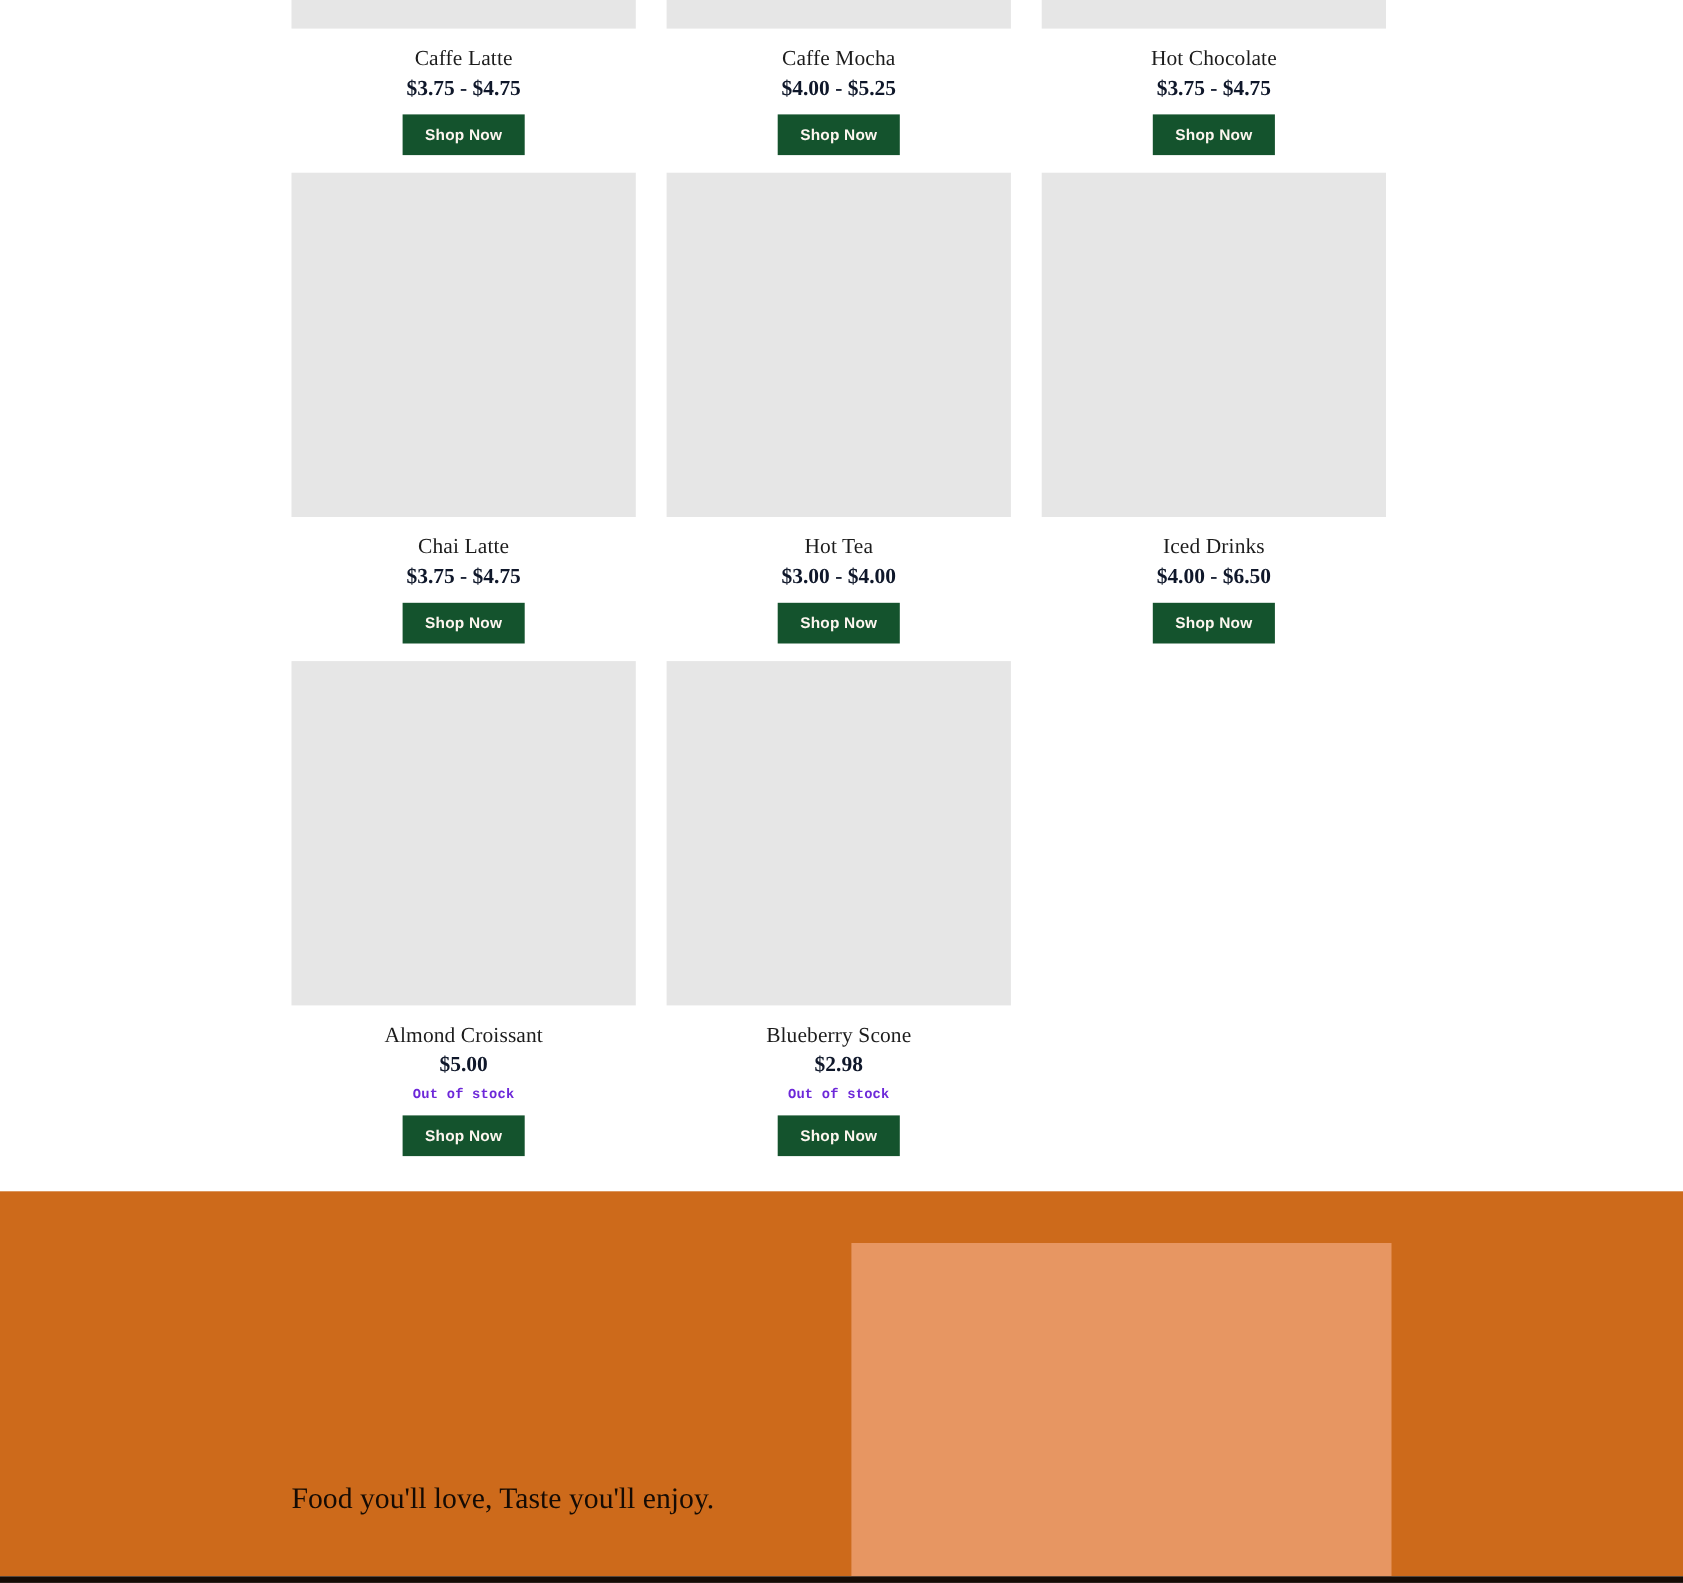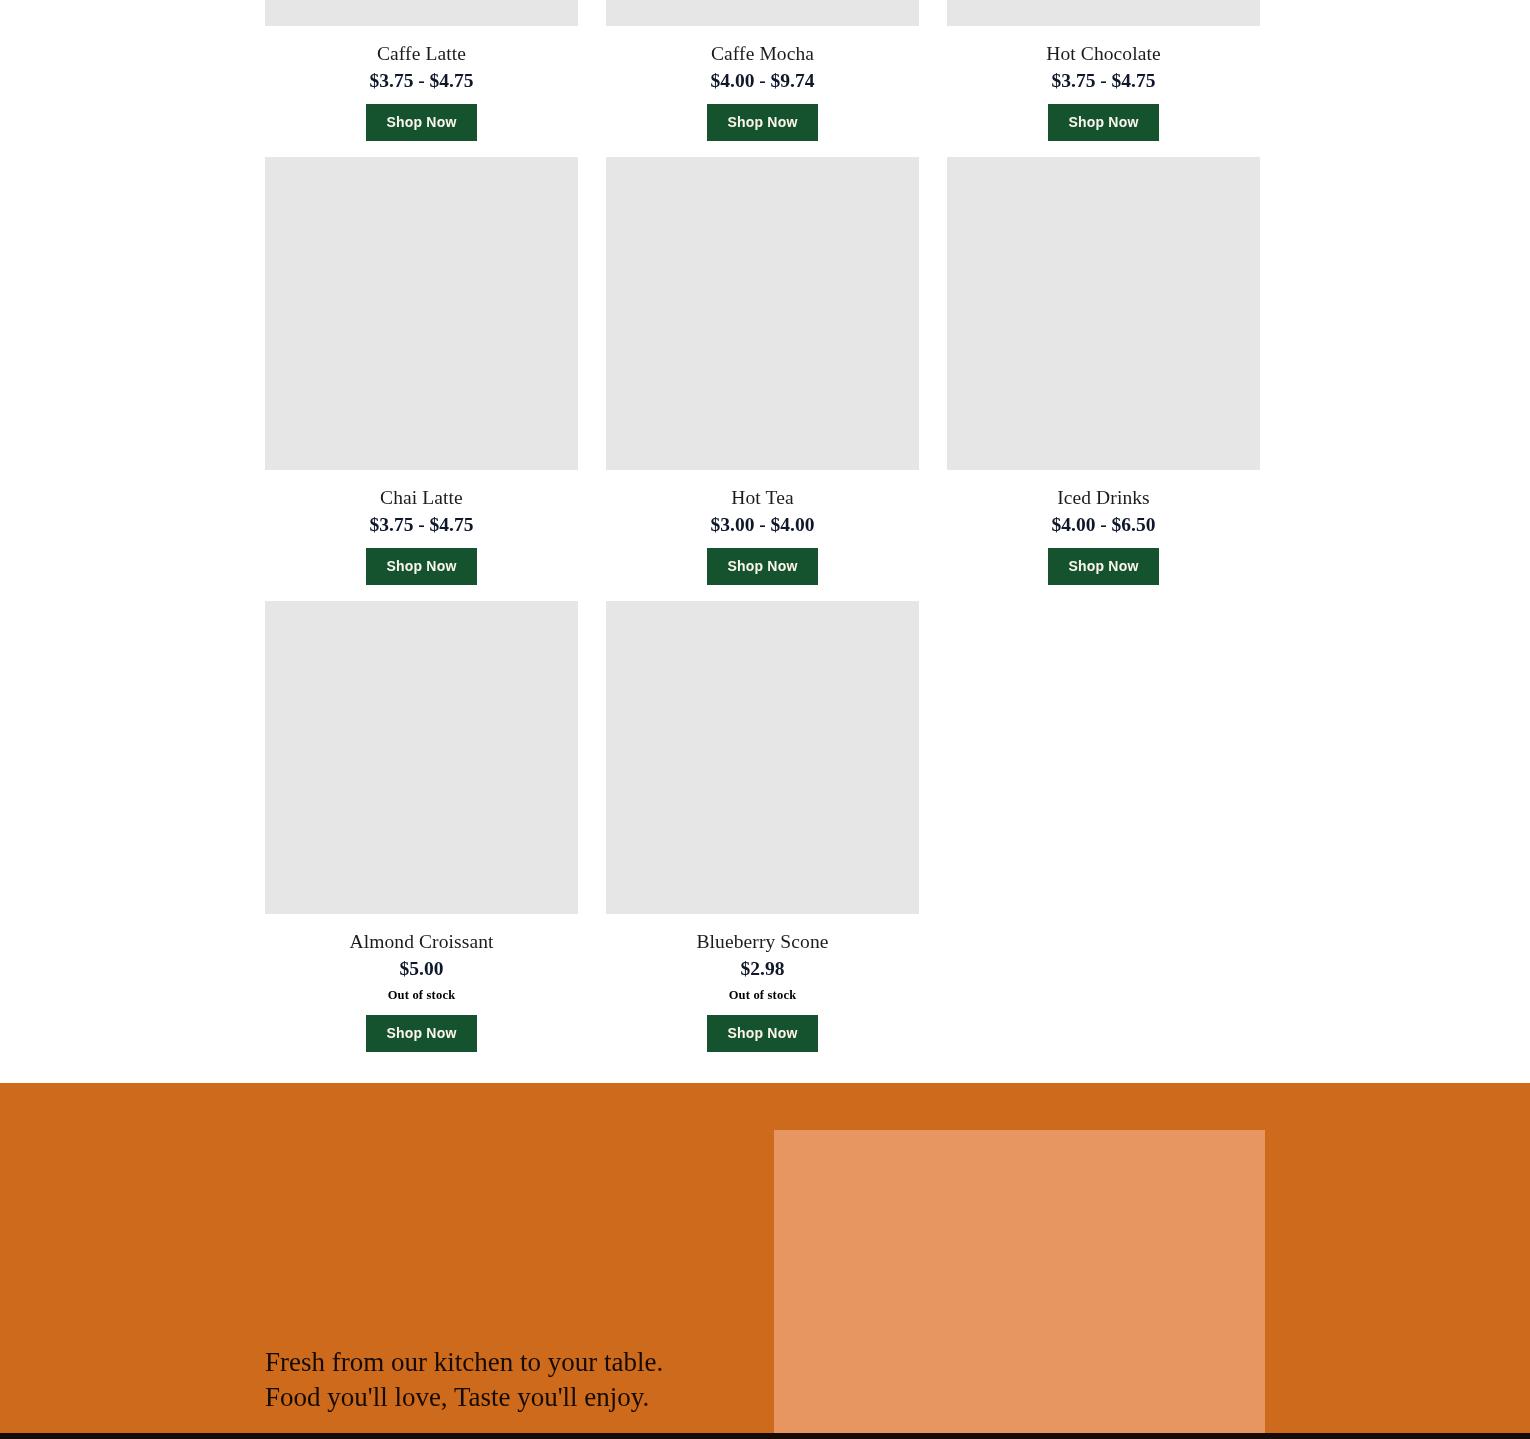--- a/index.html
+++ b/index.html
@@ -61,24 +61,24 @@
   }
   .prod-price {
     font-family: "Liberation Serif", serif;
     font-size: 19.5px;
     font-weight: 700;
     line-height: 1.1;
     margin-top: 6px;
     color: #0f172a;
   }
   .stock-note {
-    font-family: Liberation Serif, serif;
+    font-family: Liberation Mono, monospace;
     font-size: 12.5px;
     font-weight: 700;
-    color: #000000;
+    color: #6d28d9;
     margin-top: 8px;
     letter-spacing: 0.2px;
   }
   .btn-wrap { margin-top: 12px; }
   .shop-btn {
     display: inline-block;
     background: #14532d;
     color: #fdf6ef;
     font-family: "Liberation Sans", sans-serif;
     font-size: 14px;
@@ -153,21 +153,21 @@
         <div class="btn-wrap">
           <button class="shop-btn">Shop Now</button>
         </div>
       </div>
     </div>
 
     <div class="card">
       <div class="thumb clipped"></div>
       <div class="card-body">
         <div class="prod-name">Caffe Mocha</div>
-        <div class="prod-price">$4.00 - $9.74</div>
+        <div class="prod-price">$4.00 - $5.25</div>
         <div class="btn-wrap">
           <button class="shop-btn">Shop Now</button>
         </div>
       </div>
     </div>
 
     <div class="card">
       <div class="thumb clipped"></div>
       <div class="card-body">
         <div class="prod-name">Hot Chocolate</div>
@@ -250,19 +250,18 @@
     <div class="card empty"></div>
 
   </div>
 
 </div>
 
 <div class="promo">
   <div class="promo-inner">
     <div class="promo-img"></div>
     <div class="promo-copy">
-      <div class="promo-line">Fresh from our kitchen to your table.</div>
       <div class="promo-line">Food you'll love, Taste you'll enjoy.</div>
     </div>
   </div>
 </div>
 
 <div class="page-foot"></div>
 
 </body></html>

